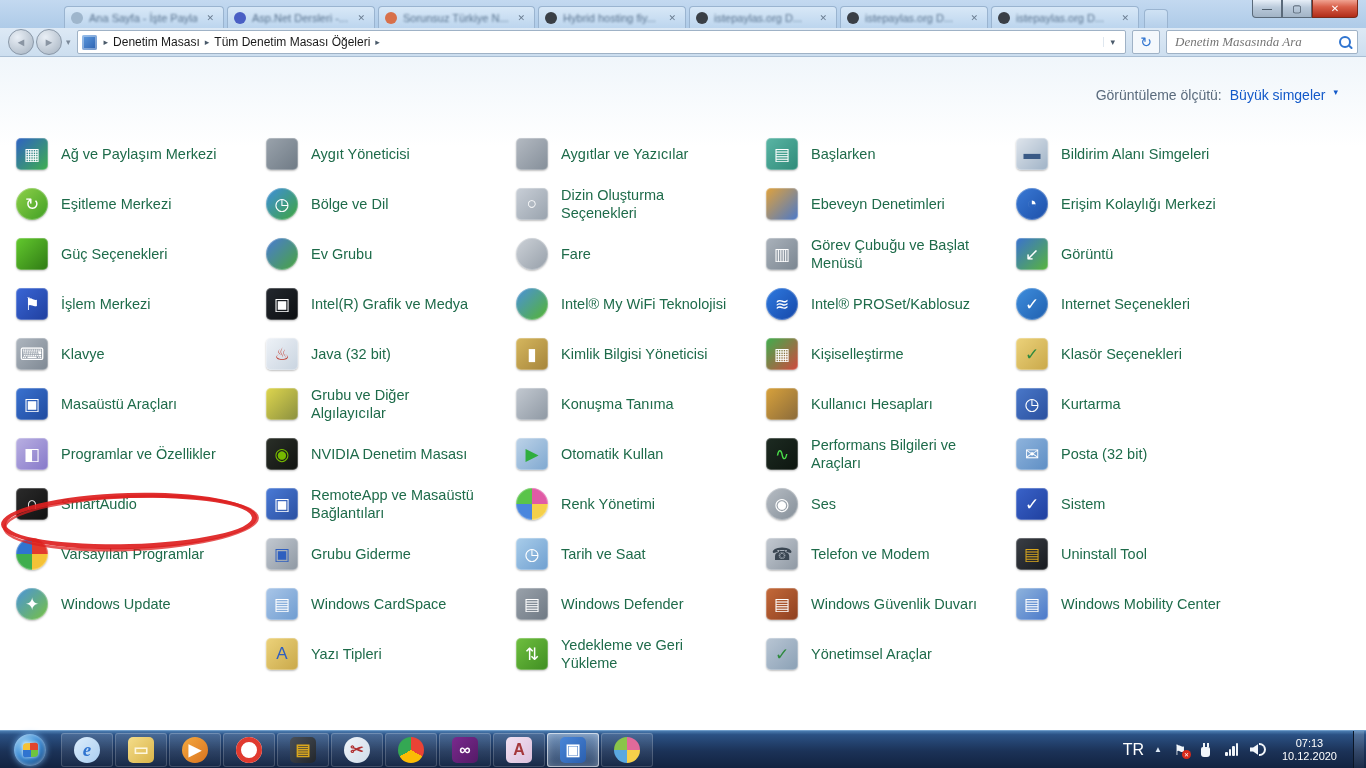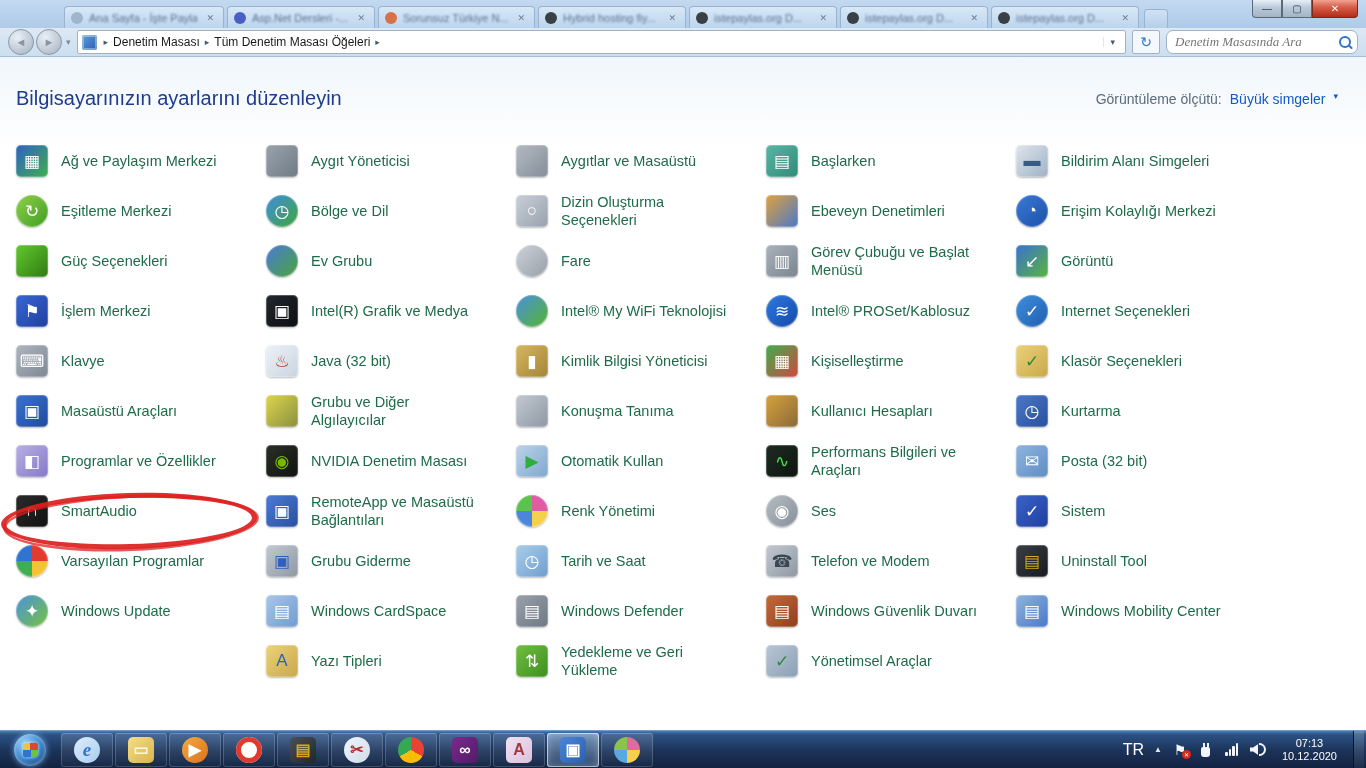--- a/index.html
+++ b/index.html
@@ -37,21 +37,21 @@
   .nav-drop{color:#7a8898;font-size:9px;margin-left:-2px;}
   .addr{flex:1;height:22px;background:#fff;border:1px solid #9fb2c6;border-radius:2px;
     display:flex;align-items:center;padding:0 4px;gap:4px;}
   .addr .cp-ico{width:15px;height:15px;border-radius:2px;flex:0 0 auto;
     background:linear-gradient(135deg,#5e9be0,#2a5fae);box-shadow:inset 0 0 0 2px rgba(255,255,255,.35);}
   .crumb{font-size:12px;color:#1a1a1a;padding:0 2px;white-space:nowrap;}
   .crumb-sep{font-size:9px;color:#4a5a6a;padding:0 3px;}
   .addr .addr-caret{margin-left:auto;font-size:9px;color:#4a5a6a;padding:0 6px;border-left:1px solid #dfe7ef;}
   .refresh-btn{width:26px;height:22px;border:1px solid #9fb2c6;border-radius:2px;background:#f4f8fc;
     display:flex;align-items:center;justify-content:center;color:#2f74d0;font-size:14px;flex:0 0 auto;}
-  .searchbox{width:178px;height:22px;background:#fff;border:1px solid #9fb2c6;border-radius:7px;
+  .searchbox{width:178px;height:22px;background:#fff;border:1px solid #9fb2c6;border-radius:2px;
     display:flex;align-items:center;padding:0 6px;flex:0 0 auto;}
   .searchbox input{flex:1;border:none;outline:none;font-family:"Liberation Serif",serif;
     font-style:italic;font-size:13px;color:#8a96a3;background:transparent;min-width:0;}
   .lens{width:8px;height:8px;border:2px solid #2f74d0;border-radius:50%;position:relative;flex:0 0 auto;}
   .lens::after{content:"";position:absolute;width:5px;height:2px;background:#2f74d0;
     transform:rotate(45deg);right:-4px;bottom:-2px;border-radius:1px;}
 
   
   .content{position:relative;height:674px;background:linear-gradient(180deg,#f0f6fb 0,#ffffff 90px);}
   .header-row{display:flex;align-items:center;padding:30px 28px 0 16px;}
@@ -200,21 +200,20 @@
         <span>↻</span>
       </div>
     <div class="searchbox">
       <input placeholder="Denetim Masasında Ara" style="">
       <span class="lens"></span>
     </div>
   </div>
 
   <div class="content">
     <div class="header-row">
-      <span class="page-title">Bilgisayarınızın ayarlarını düzenleyin</span>
       <span class="view-by">
         <span>Görüntüleme ölçütü:</span>
         <span class="vb-link">Büyük simgeler</span>
         <span class="vb-caret">▾</span>
       </span>
     </div>
     <div class="grid" id="grid">
         <div class="col">
           <div class="item">
             <span class="icn tile" style="background: linear-gradient(135deg, rgb(47, 98, 196), rgb(63, 174, 78));">
@@ -333,21 +332,21 @@
           <div class="item">
             <span class="icn tile" style="background: linear-gradient(135deg, rgb(236, 210, 122), rgb(201, 168, 74));">
               <span style="color: rgb(47, 95, 191);">A</span>
             </span>
             <span class="lbl">Yazı Tipleri</span>
           </div>
         </div>
         <div class="col">
           <div class="item">
             <span class="icn tile" style="background: linear-gradient(135deg, rgb(180, 186, 194), rgb(132, 142, 153));"></span>
-            <span class="lbl">Aygıtlar ve Masaüstü</span>
+            <span class="lbl">Aygıtlar ve Yazıcılar</span>
           </div>
           <div class="item">
             <span class="icn tile" style="background: linear-gradient(135deg, rgb(201, 207, 215), rgb(152, 162, 173));">
               <span>○</span>
             </span>
             <span class="lbl">Dizin Oluşturma
 Seçenekleri</span>
           </div>
           <div class="item">
             <span class="icn disc" style="background: linear-gradient(135deg, rgb(205, 210, 216), rgb(150, 159, 169));"></span>

